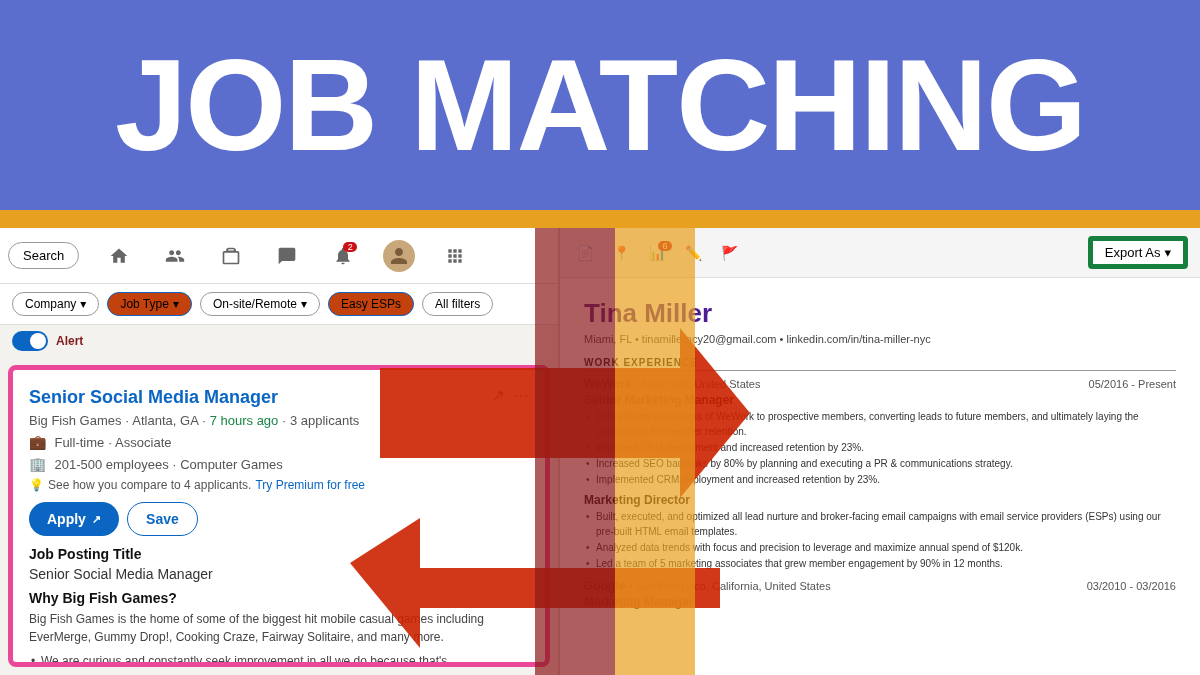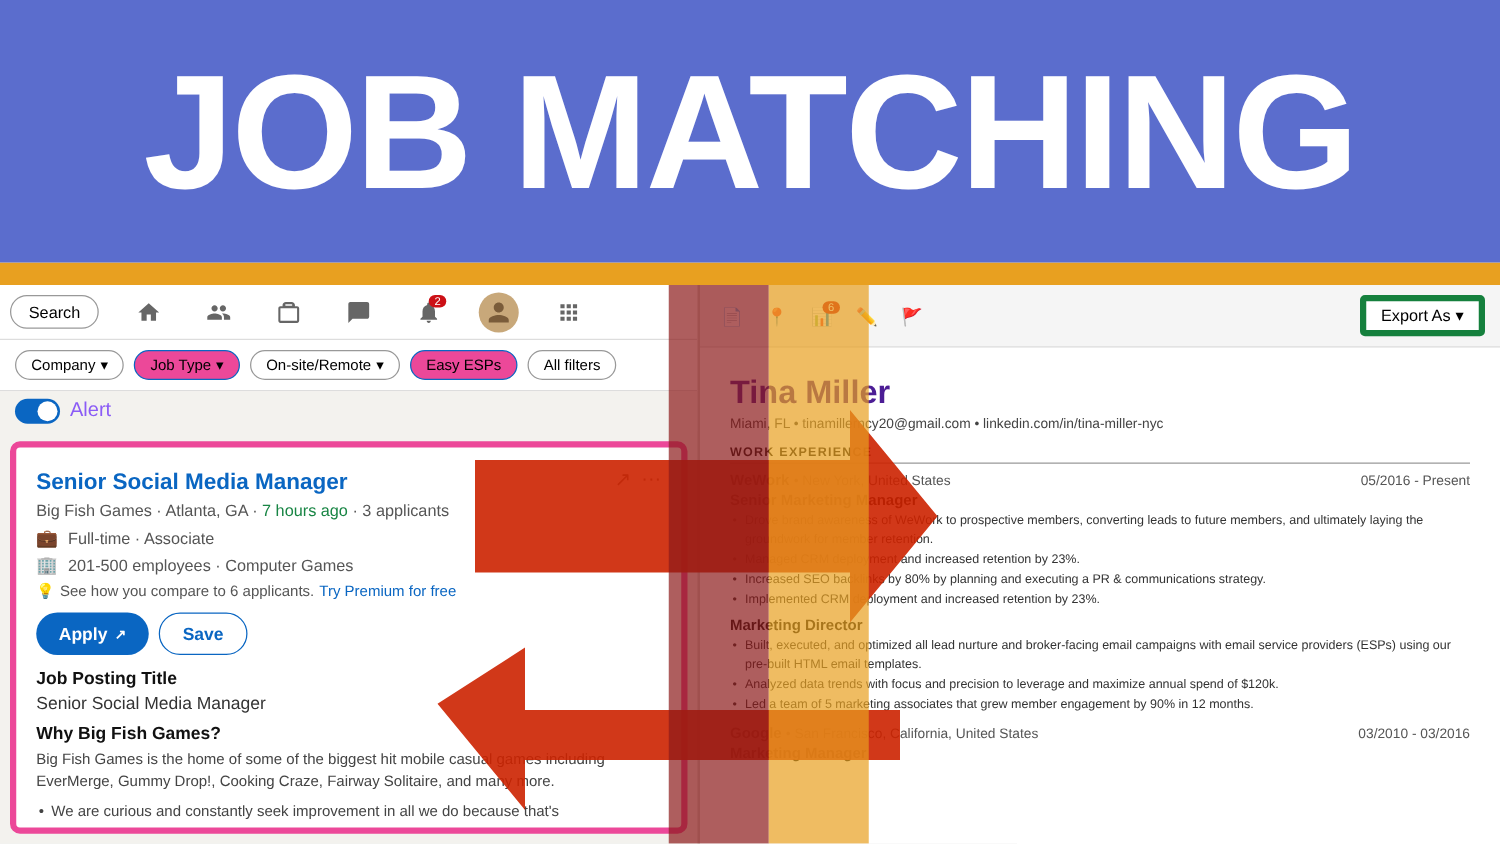--- a/index.html
+++ b/index.html
@@ -44,21 +44,21 @@
       border-right: 2px solid #d0cfc8;
       display: flex;
       flex-direction: column;
       position: relative;
       overflow: hidden;
     }
 
     
     .linkedin-nav {
       background: #fff;
-      height: 44px;
+      height: 56px;
       display: flex;
       align-items: center;
       padding: 0 8px;
       gap: 24px;
       border-bottom: 1px solid #ddd;
     }
     .search-btn {
       background: #fff;
       border: 1px solid #999;
       border-radius: 20px;
@@ -113,21 +113,21 @@
       border: 1px solid #999;
       border-radius: 20px;
       padding: 4px 12px;
       font-size: 12px;
       background: #fff;
       cursor: pointer;
       display: flex;
       align-items: center;
       gap: 4px;
     }
-    .filter-btn.active { background: #ec4899; border-color: #0a66c2; }
+    .filter-btn.active { background: #c2410c; border-color: #0a66c2; }
 
     
     .toggle-area {
       display: flex;
       align-items: center;
       gap: 8px;
       padding: 6px 12px;
       background: #f3f2ee;
     }
     .toggle {
@@ -432,21 +432,21 @@
       <button class="filter-btn active">
         <span>Easy ESPs</span>
       </button>
       <button class="filter-btn">
         <span>All filters</span>
       </button>
     </div>
 
     <div class="toggle-area">
       <div class="toggle"></div>
-      <span style="font-size:16px; color:#8b5cf6;">Alert</span>
+      <span style="font-size:12px; color:#7f1d1d;font-weight:bold;">Alert</span>
     </div>
 
     <div class="job-card">
       <div class="job-card-header">
         <div class="job-title">Senior Social Media Manager</div>
         <div class="job-card-actions">
           <button class="icon-btn">↗</button>
           <button class="icon-btn">···</button>
         </div>
       </div>
@@ -459,21 +459,21 @@
       <div class="job-meta">
         <span class="job-meta-icon">💼</span>
         <span>Full-time · Associate</span>
       </div>
       <div class="job-meta">
         <span class="job-meta-icon">🏢</span>
         <span>201-500 employees · Computer Games</span>
       </div>
       <div class="premium-note">
         <span>💡</span>
-        <span>See how you compare to 6 applicants.</span>
+        <span>See how you compare to 4 applicants.</span>
         <a href="#" class="premium-link">Try Premium for free</a>
       </div>
       <div class="apply-row">
         <button class="apply-btn">
           <span>Apply</span>
           <span style="font-size:11px;">↗</span>
         </button>
         <button class="save-btn">Save</button>
       </div>
       <div class="section-title">Job Posting Title</div>

